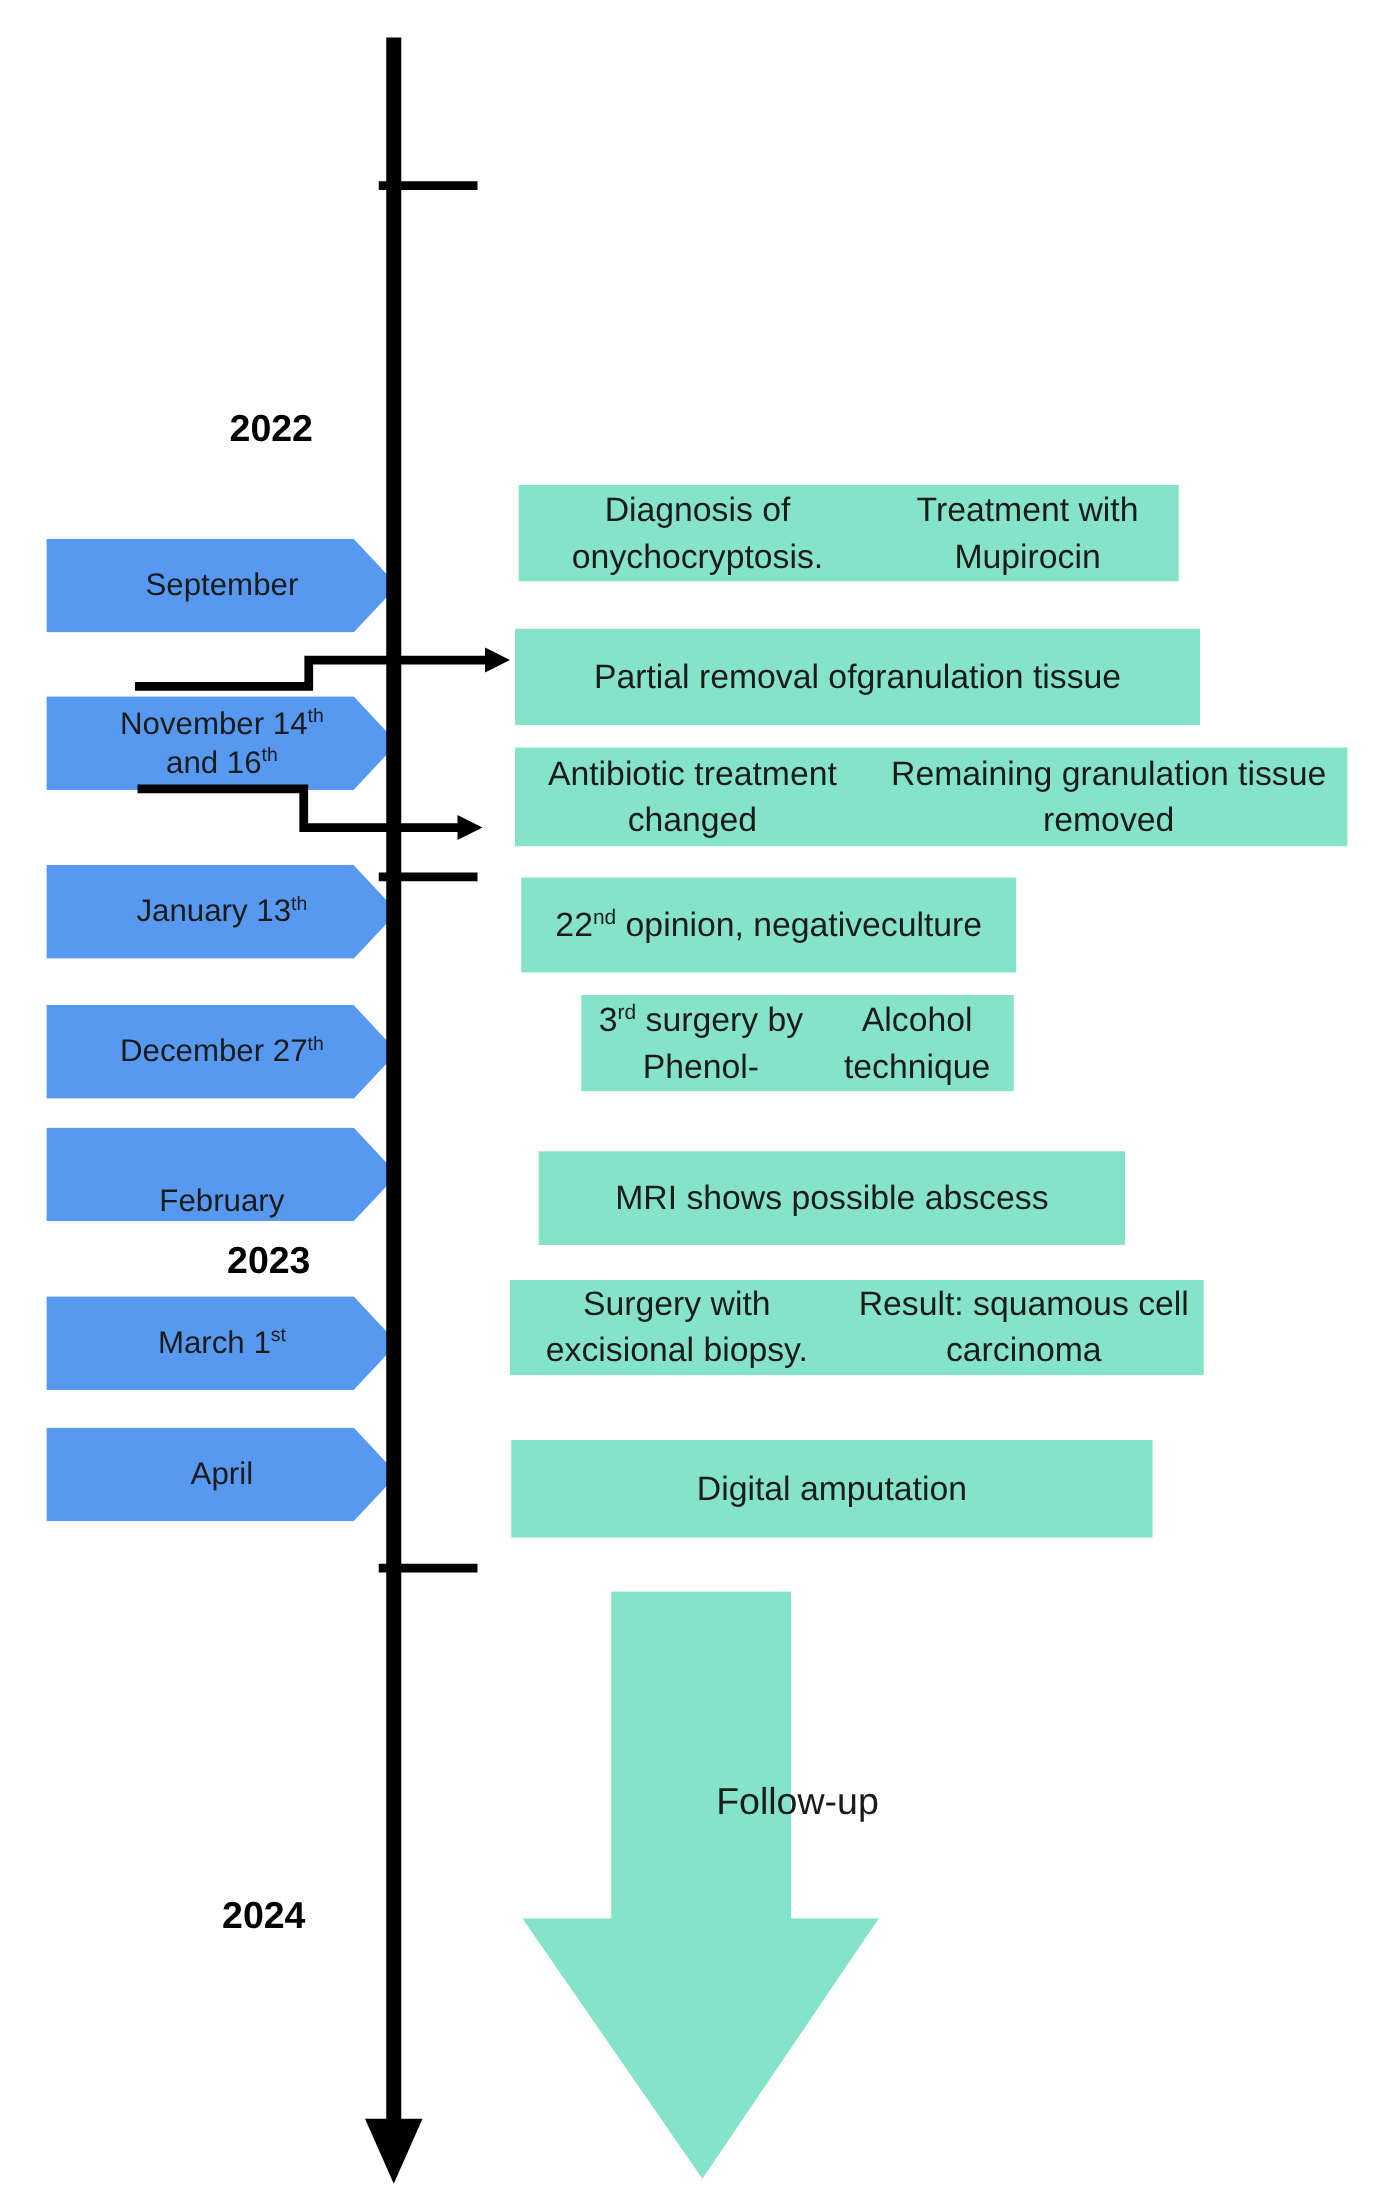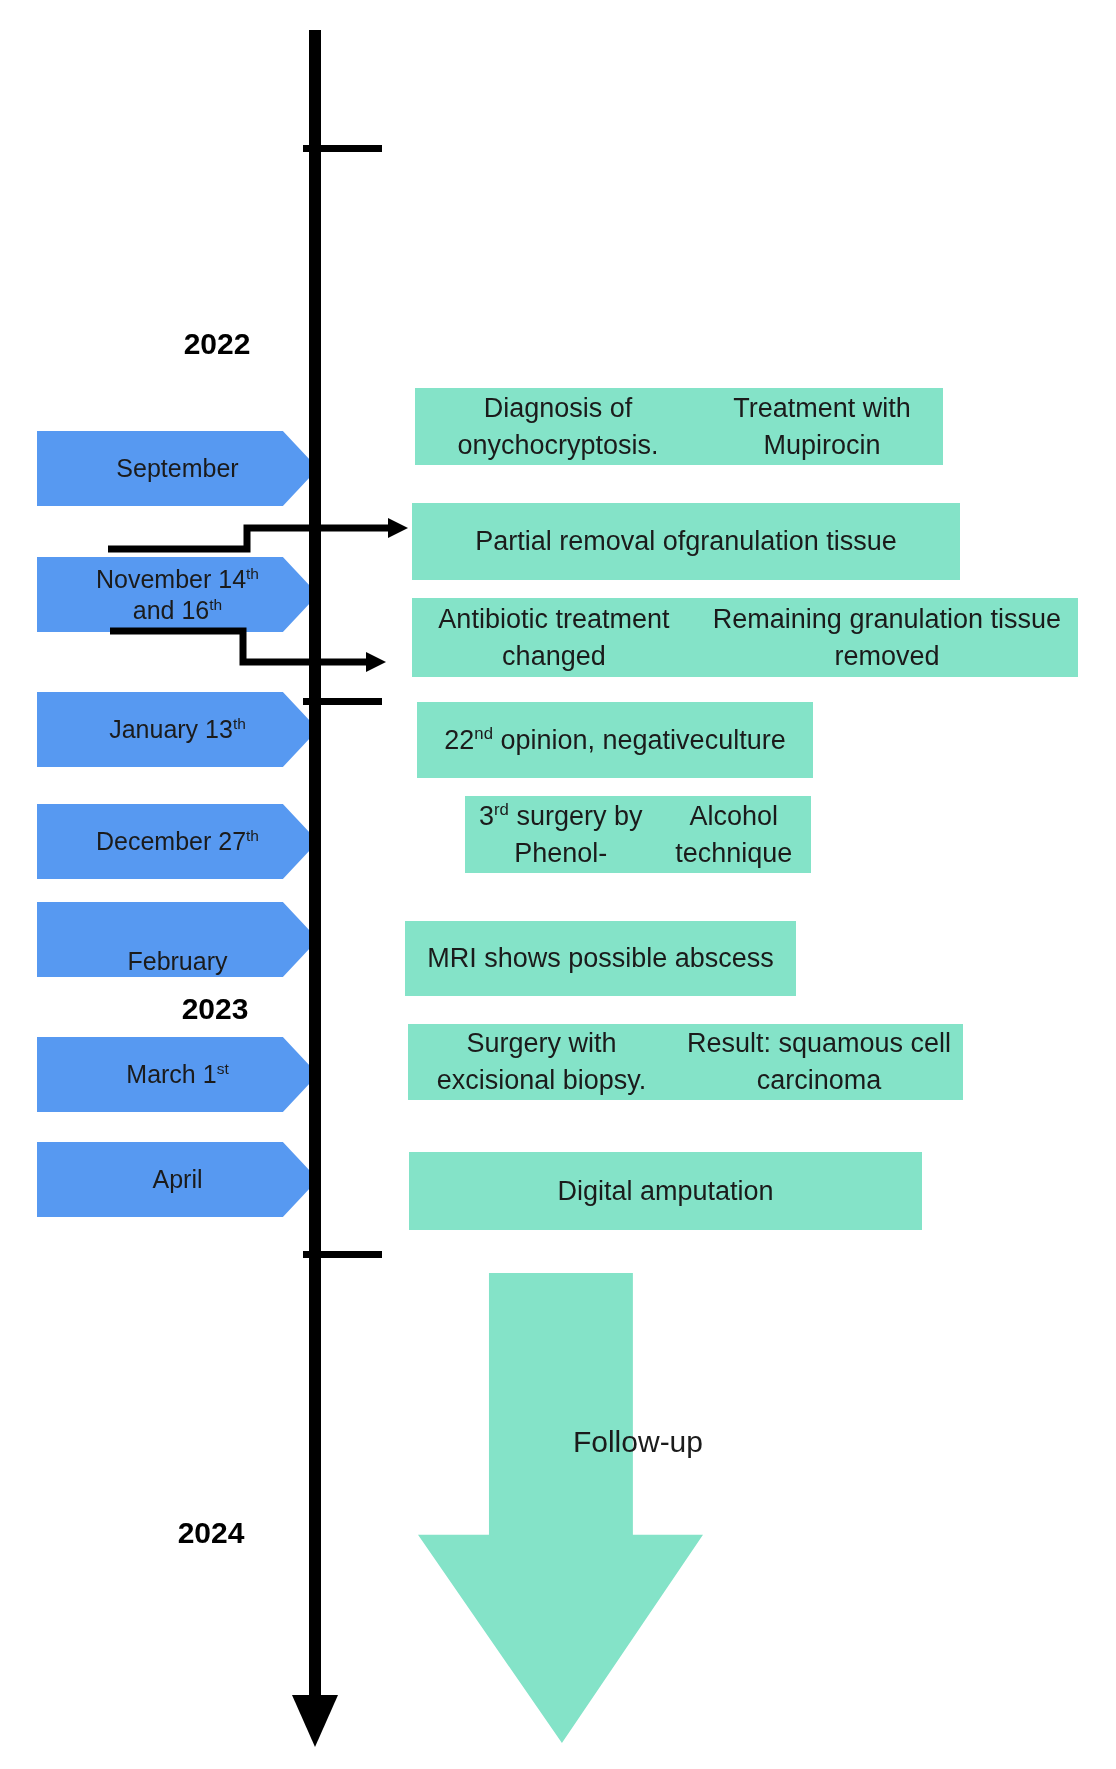--- a/index.html
+++ b/index.html
@@ -88,21 +88,21 @@
     <div>Remaining granulation tissue removed</div>
   </div>
   <div class="event-box" style="left:417px;top:702px;width:396px;height:76px;">
     <div><span>22</span><span class="sup">nd</span><span> opinion, negative</span></div>
     <div>culture</div>
   </div>
   <div class="event-box" style="left:417px;top:796px;width:346px;height:77px;margin-left:48px;">
     <div><span>3</span><span class="sup">rd</span><span> surgery by Phenol-</span></div>
     <div>Alcohol technique</div>
   </div>
-  <div class="event-box" style="left:405px;top:921px;width:391px;height:75px;text-align:center;">
+  <div class="event-box" style="left:431px;top:921px;width:469px;height:75px;text-align:center;">
     <div>MRI shows possible abscess</div>
   </div>
   <div class="event-box" style="left:408px;top:1024px;width:555px;height:76px;">
     <div>Surgery with excisional biopsy.</div>
     <div>Result: squamous cell carcinoma</div>
   </div>
   <div class="event-box" style="left:409px;top:1152px;width:513px;height:78px;">
     <div>Digital amputation</div>
   </div>
 

